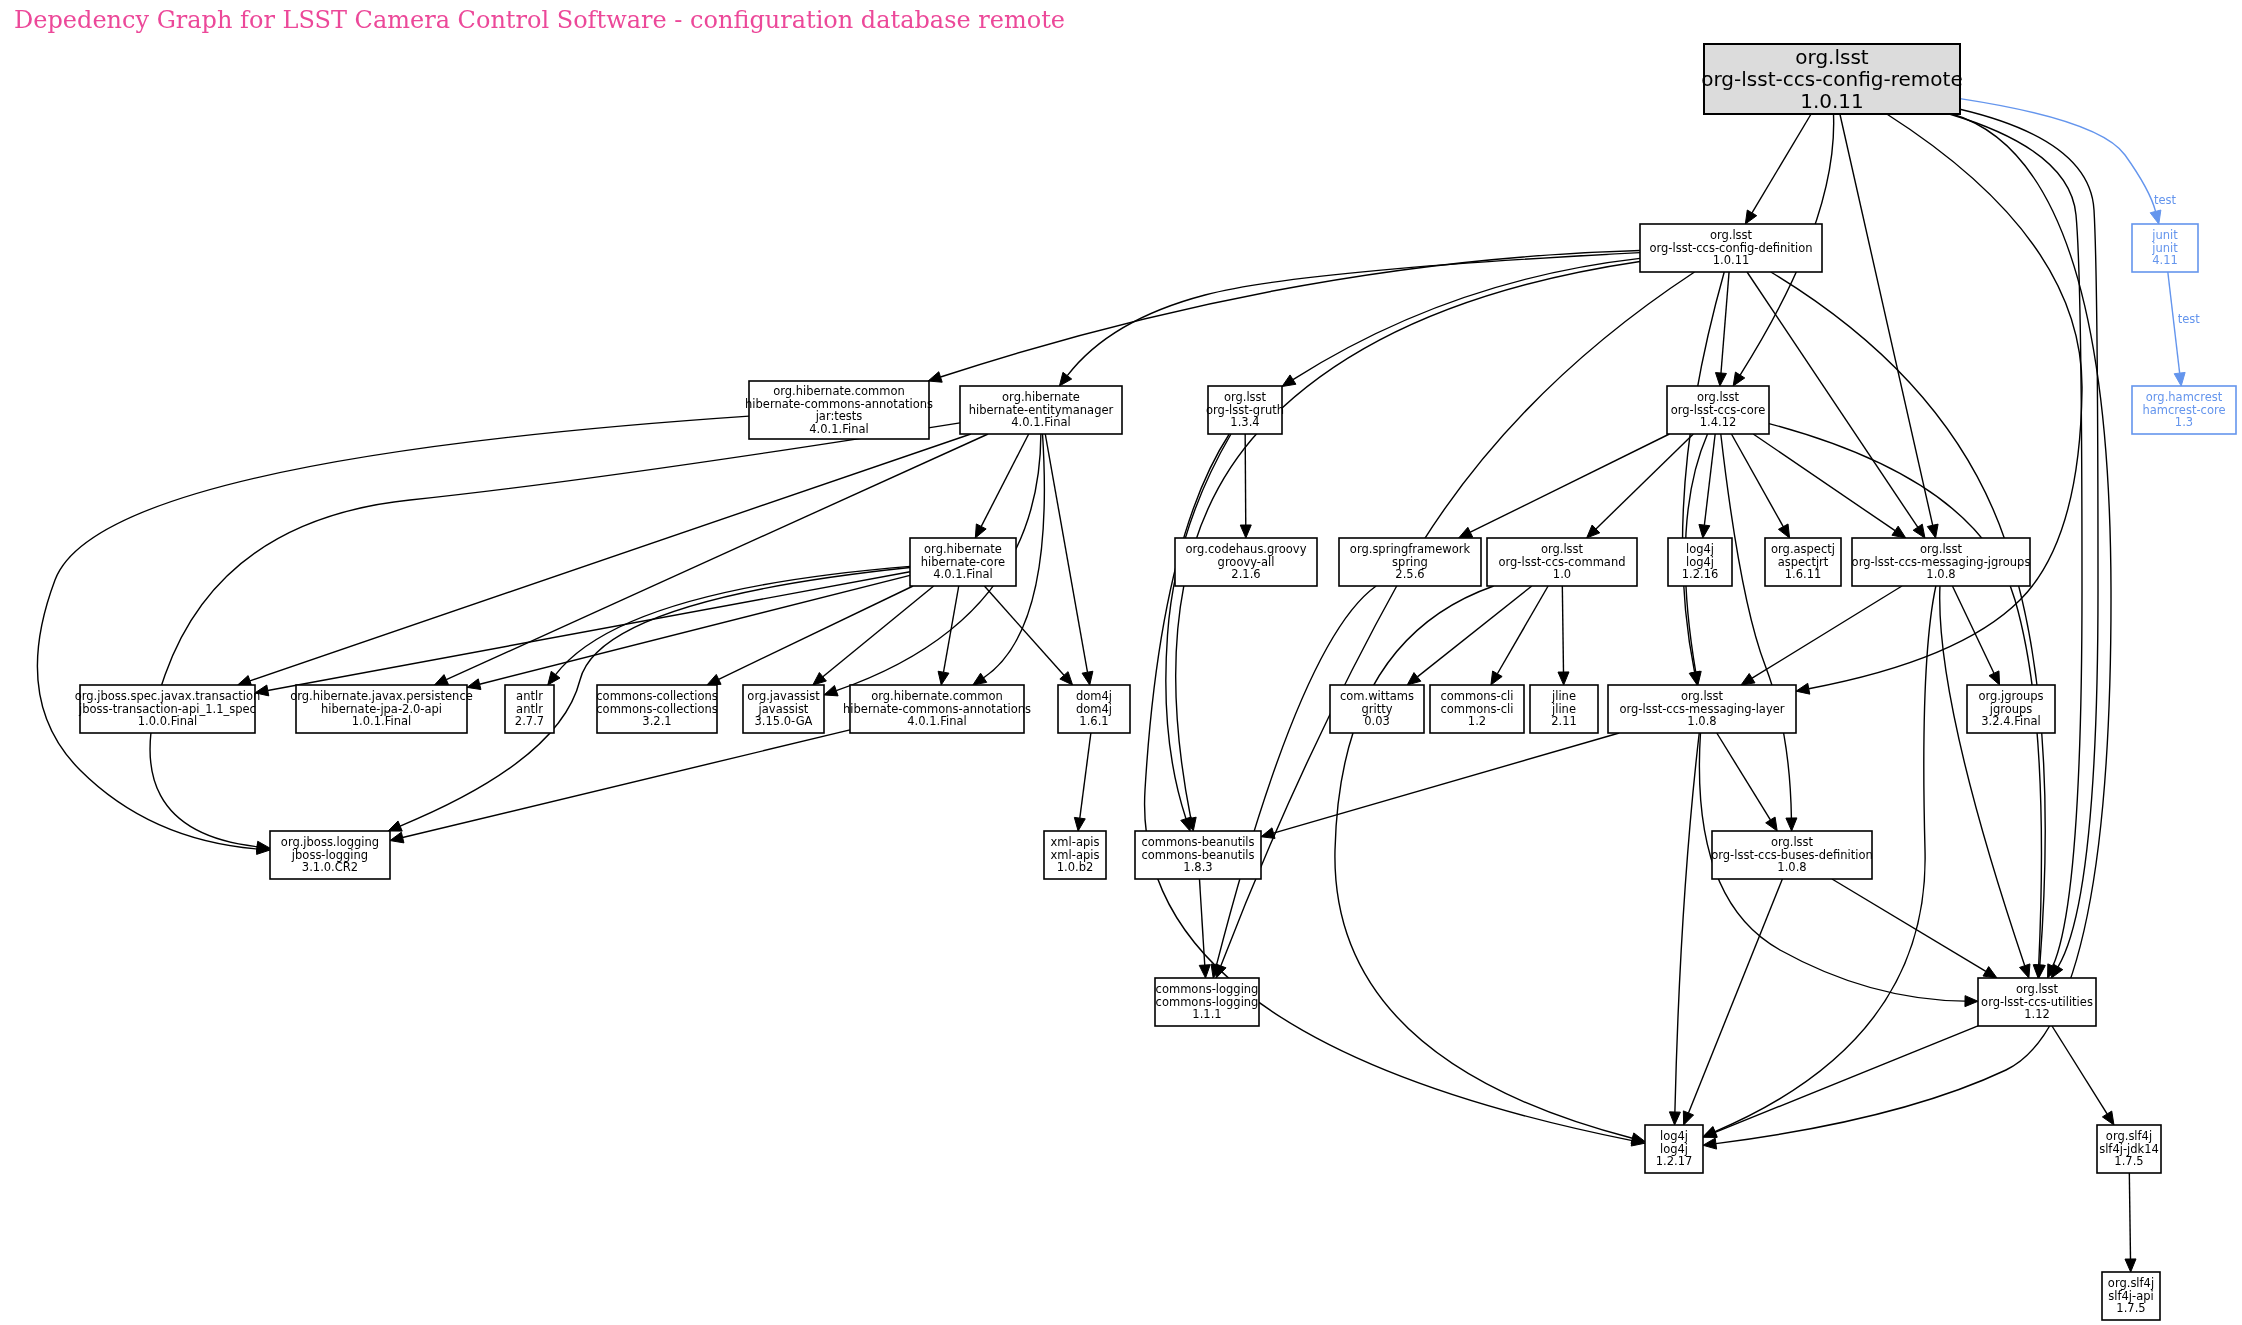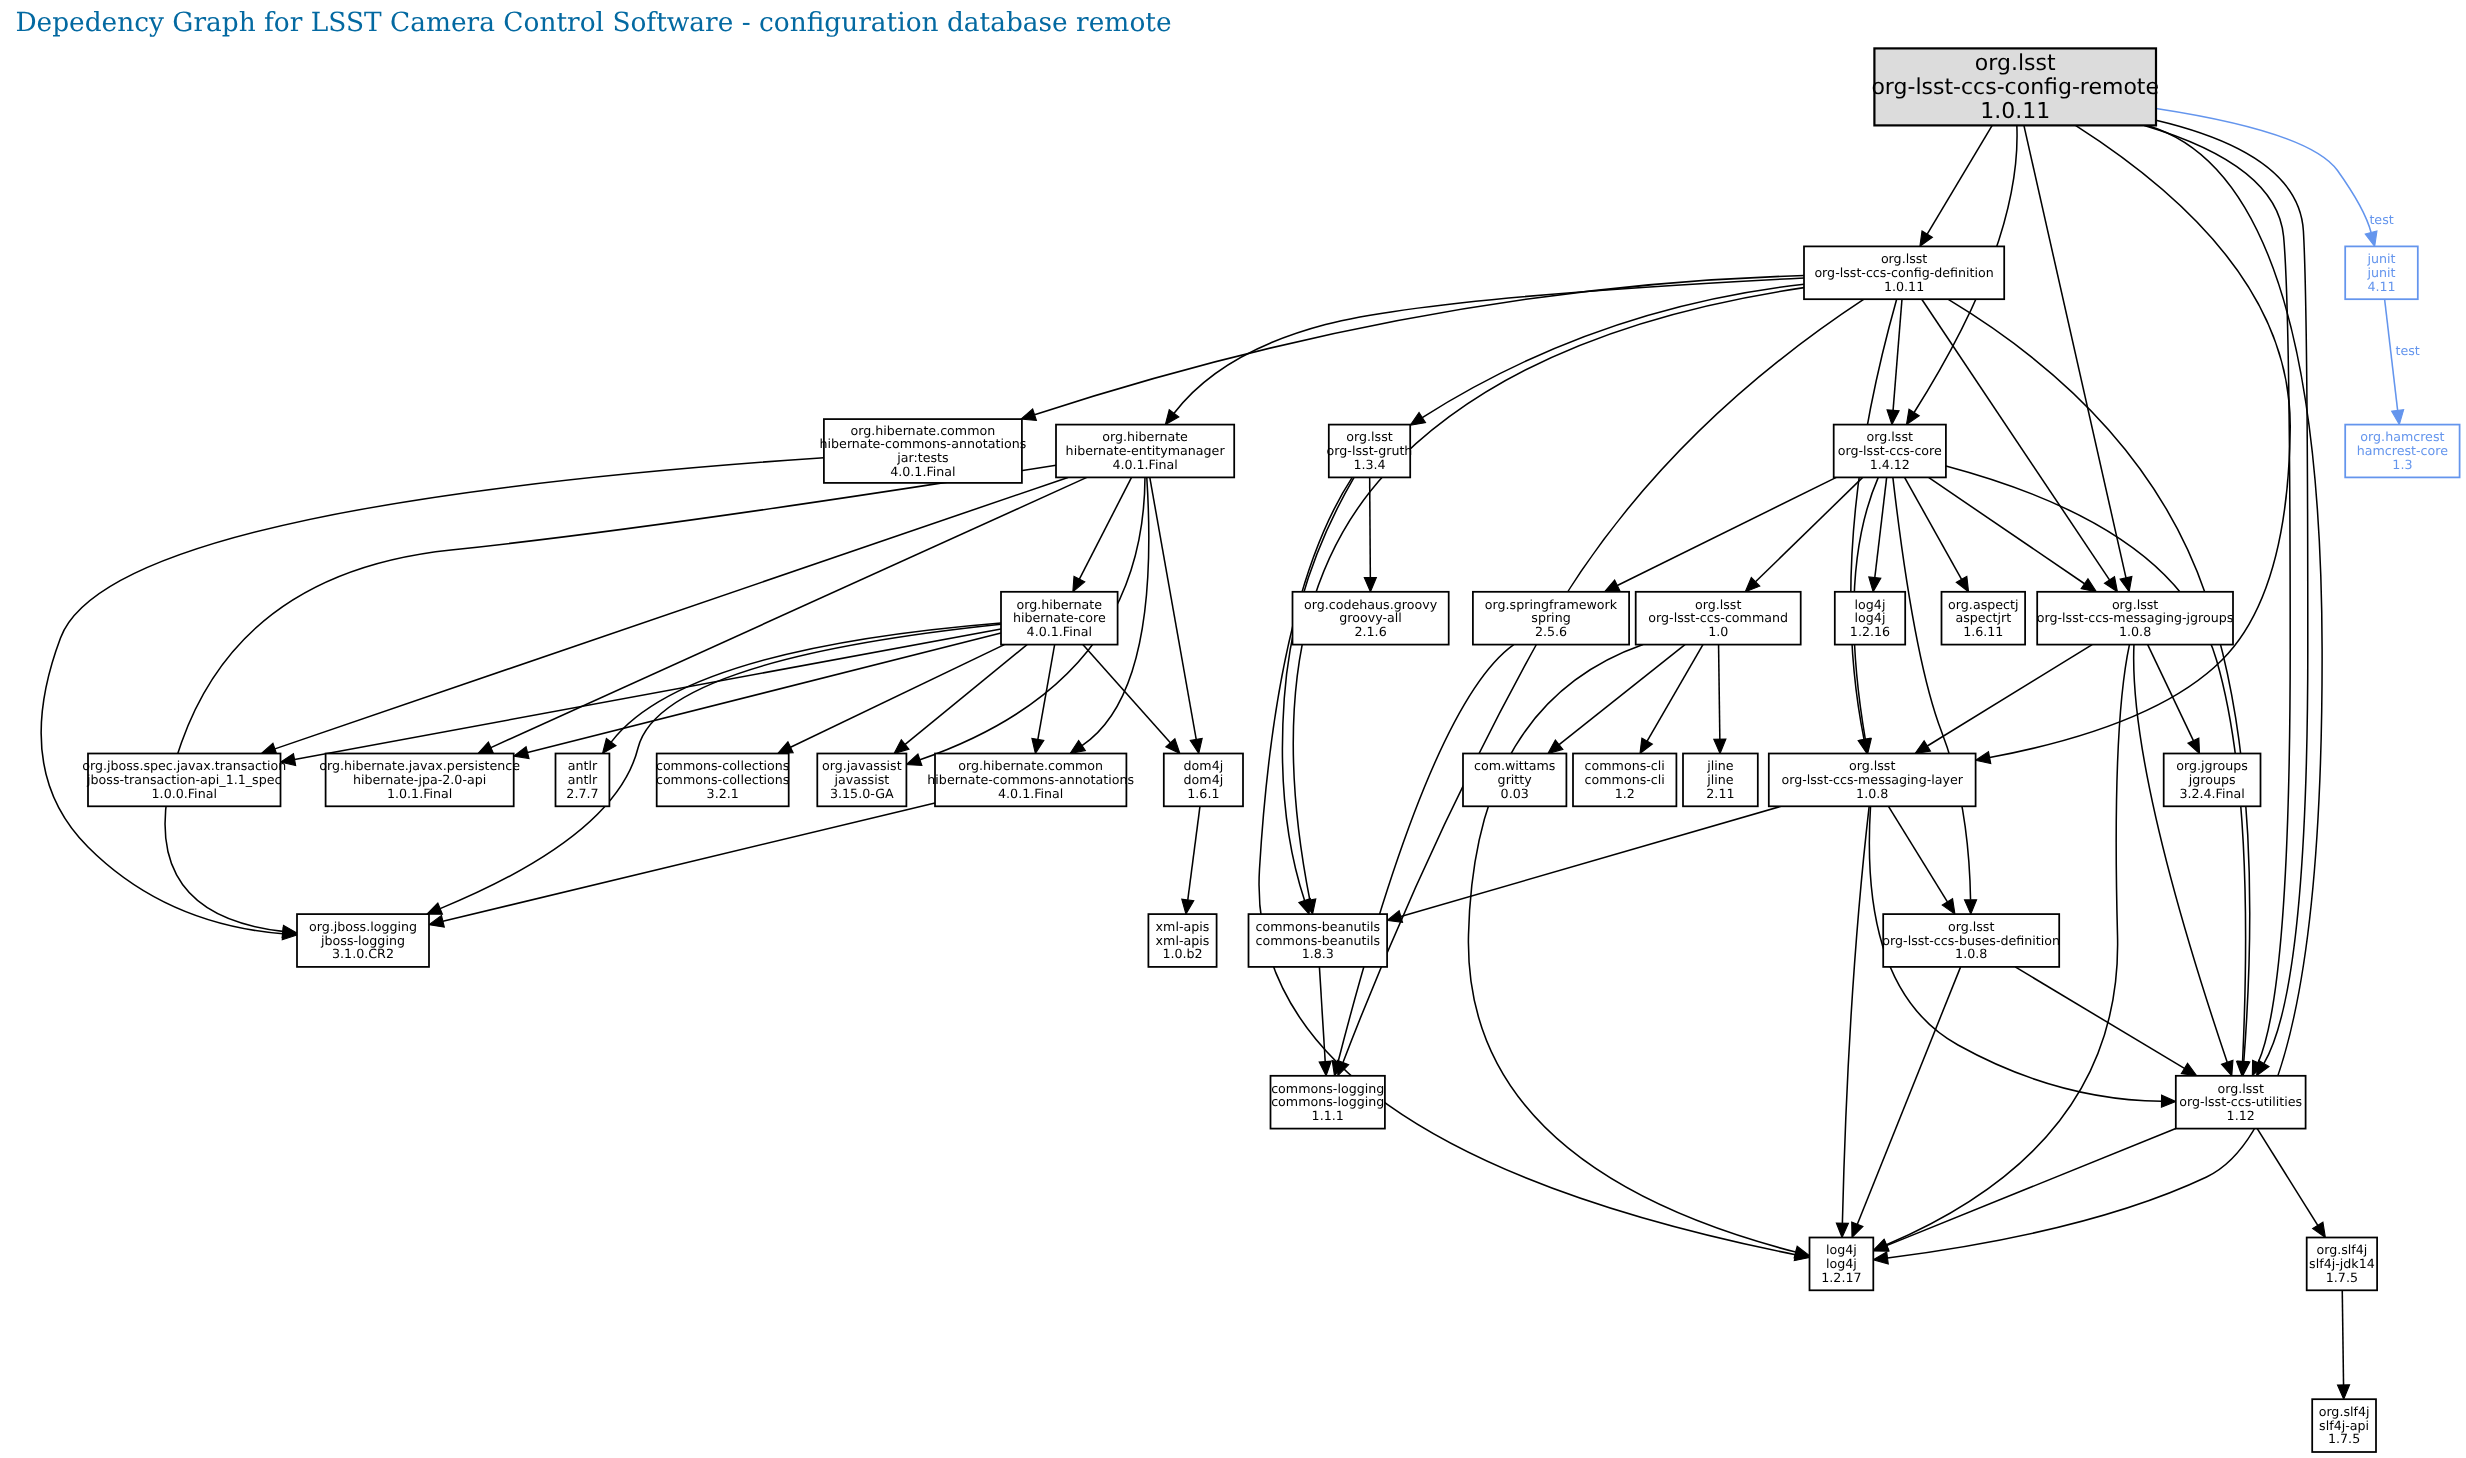--- a/index.html
+++ b/index.html
@@ -1,20 +1,20 @@
 <!DOCTYPE html>
 <html><head>
 <meta charset="utf-8">
 <style>
   html, body { margin: 0; padding: 0; background: #ffffff; }
   body { width: 2242px; height: 1325px; position: relative; overflow: hidden; }
   #graph-title {
     position: absolute; left: 14px; top: 6px;
     font-family: "DejaVu Serif", "Liberation Serif", serif;
-    font-size: 24px; color: #0369a1; white-space: nowrap;
+    font-size: 24px; color: #ec4899; white-space: nowrap;
   }
   svg#graph { position: absolute; left: 0; top: 0; }
   .node rect { fill: #ffffff; stroke: #000000; stroke-width: 1.6; }
   .node.root rect { fill: #dcdcdc; stroke-width: 2; }
   .node.test rect { stroke: #6495ed; }
   .node text { font-family: "DejaVu Sans", sans-serif; font-size: 11.5px; fill: #000; text-anchor: middle; }
   .node.root text { font-size: 20px; }
   .node.test text { fill: #6495ed; }
   .edge path { fill: none; stroke: #000; stroke-width: 1.4; }
   .edge.test path { stroke: #6495ed; }

